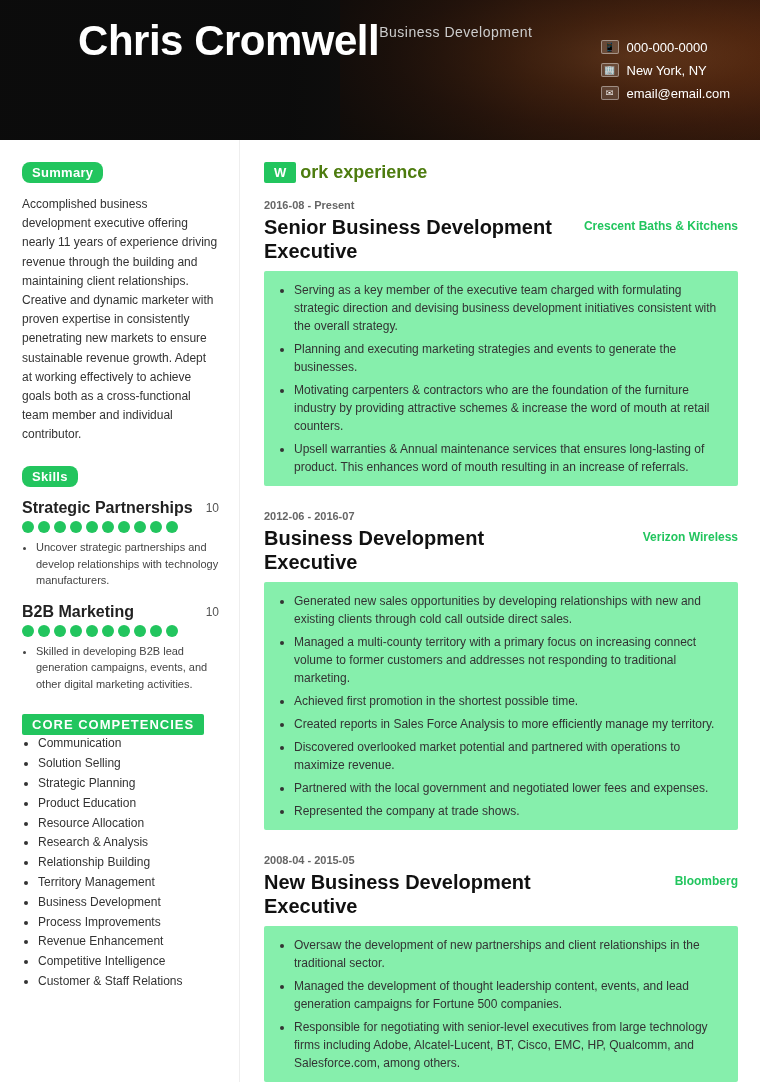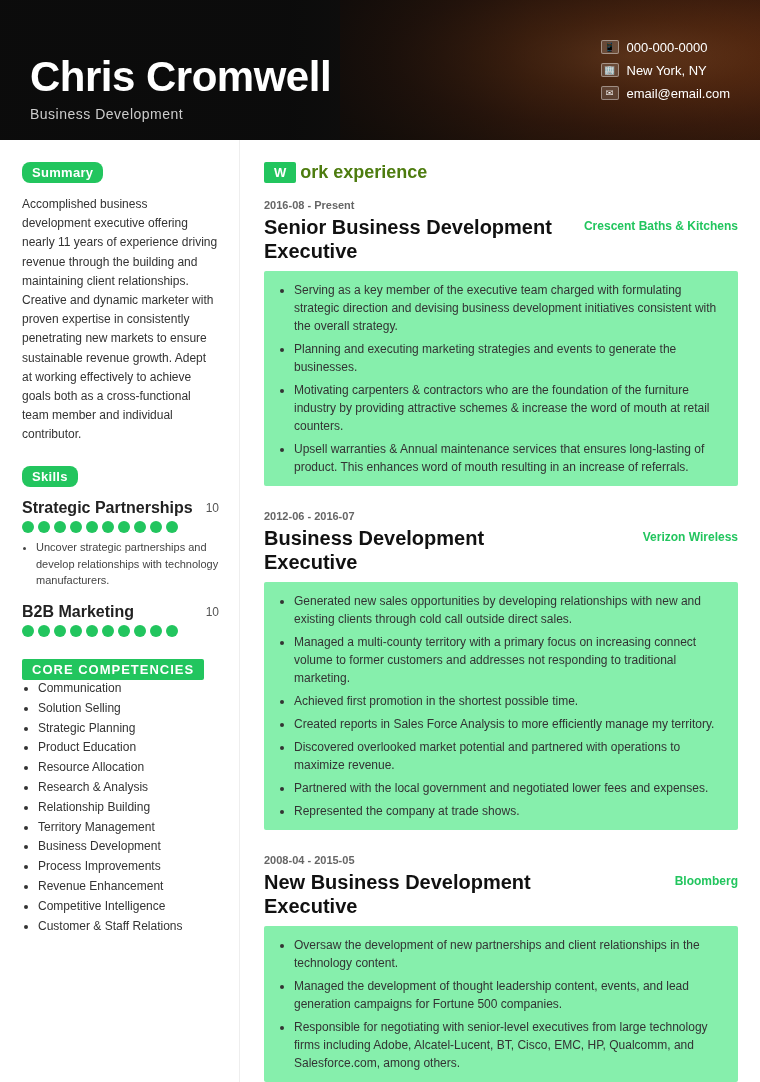--- a/index.html
+++ b/index.html
@@ -36,22 +36,21 @@
       position: relative;
       z-index: 2;
       display: flex;
       align-items: stretch;
       height: 100%;
       padding: 18px 30px;
     }
     .header-left {
       flex: 1;
       display: flex;
-      flex-direction: column;
-      justify-content: flex-end;
+      justify-content: center;
     }
     .header-name {
       font-size: 42px;
       font-weight: bold;
       color: #fff;
       line-height: 1.1;
       letter-spacing: -0.5px;
     }
     .header-title {
       font-size: 14px;
@@ -339,20 +338,25 @@
           <div class="dot"></div>
           <div class="dot"></div>
           <div class="dot"></div>
           <div class="dot"></div>
           <div class="dot"></div>
           <div class="dot"></div>
           <div class="dot"></div>
           <div class="dot"></div>
           <div class="dot"></div>
           <div class="dot"></div>
+        </div>
+        <div class="skill-desc">
+          <ul>
+              <li>Skilled in developing B2B lead generation campaigns, events, and other digital marketing activities.</li>
+            </ul>
         </div>
       </div>
     </div>
 
     <div class="core-section">
       <div class="core-label">CORE COMPETENCIES</div>
       <ul class="core-list">
         <li>Communication</li>
         <li>Solution Selling</li>
         <li>Strategic Planning</li>
@@ -414,21 +418,21 @@
     </div>
 
     <div class="job-entry">
       <div class="job-date">2008-04 - 2015-05</div>
       <div class="job-title-row">
         <div class="job-title">New Business Development<br>Executive</div>
         <div class="job-company">Bloomberg</div>
       </div>
       <div class="job-bullets">
         <ul>
-          <li>Oversaw the development of new partnerships and client relationships in the technology content.</li>
+          <li>Oversaw the development of new partnerships and client relationships in the traditional sector.</li>
           <li>Managed the development of thought leadership content, events, and lead generation campaigns for Fortune 500 companies.</li>
           <li>Responsible for negotiating with senior-level executives from large technology firms including Adobe, Alcatel-Lucent, BT, Cisco, EMC, HP, Qualcomm, and Salesforce.com, among others.</li>
         </ul>
       </div>
     </div>
 
   </div>
 </div>
 
 </body></html>

